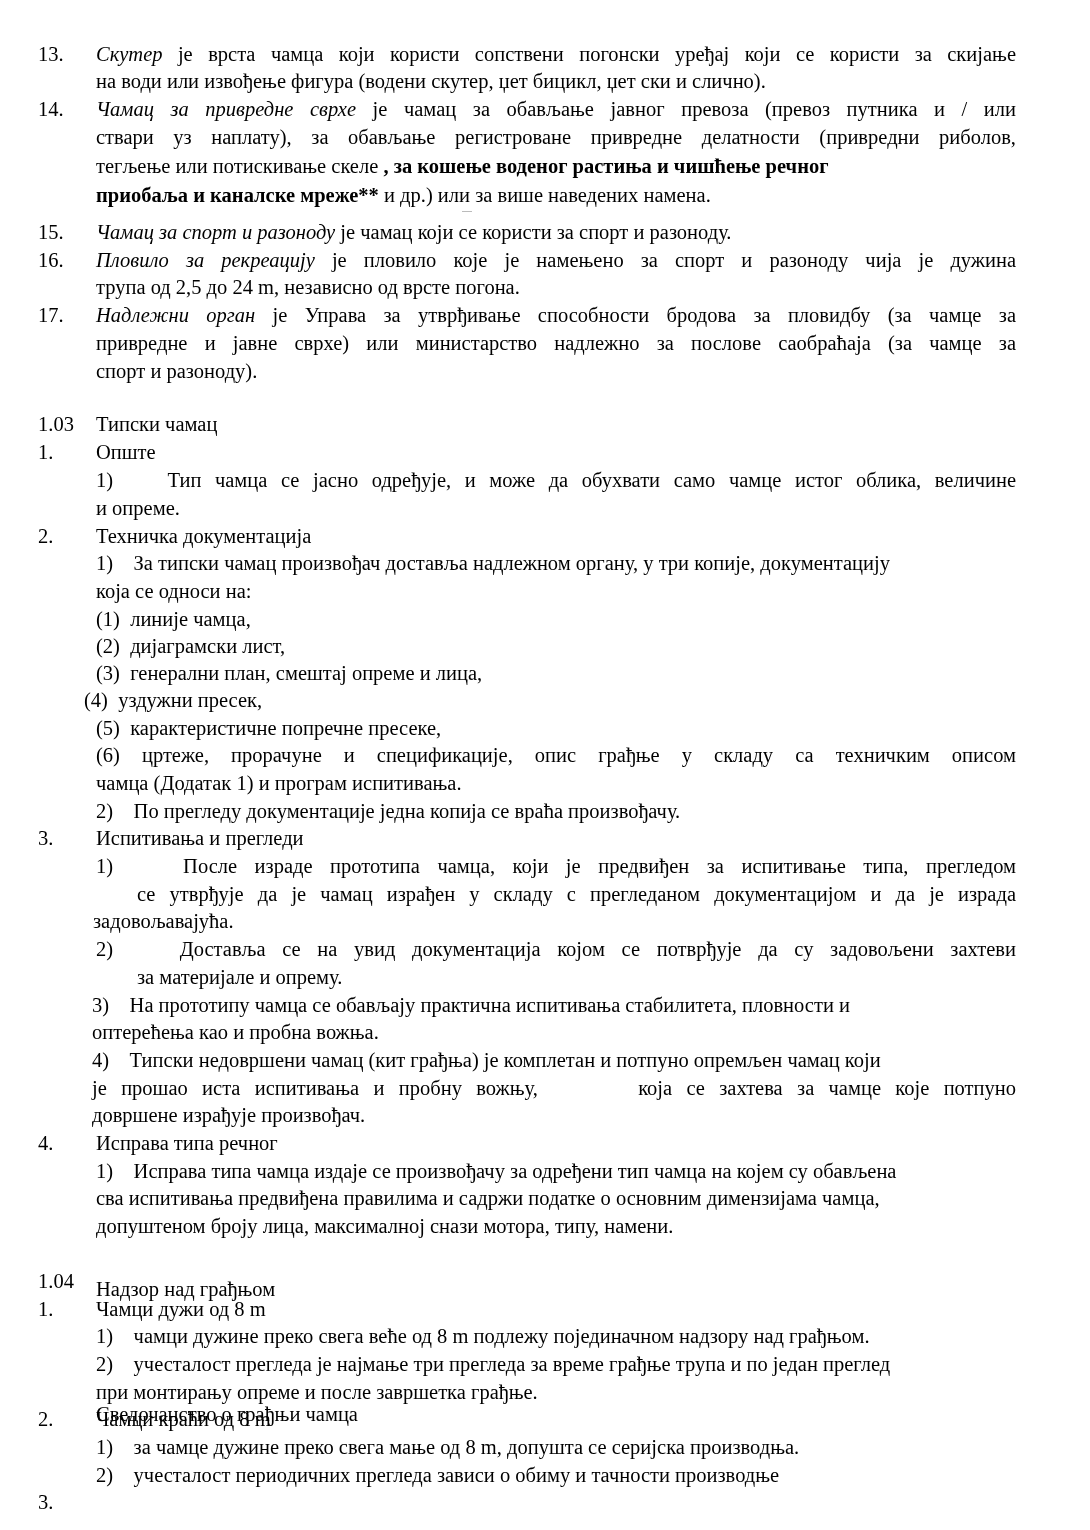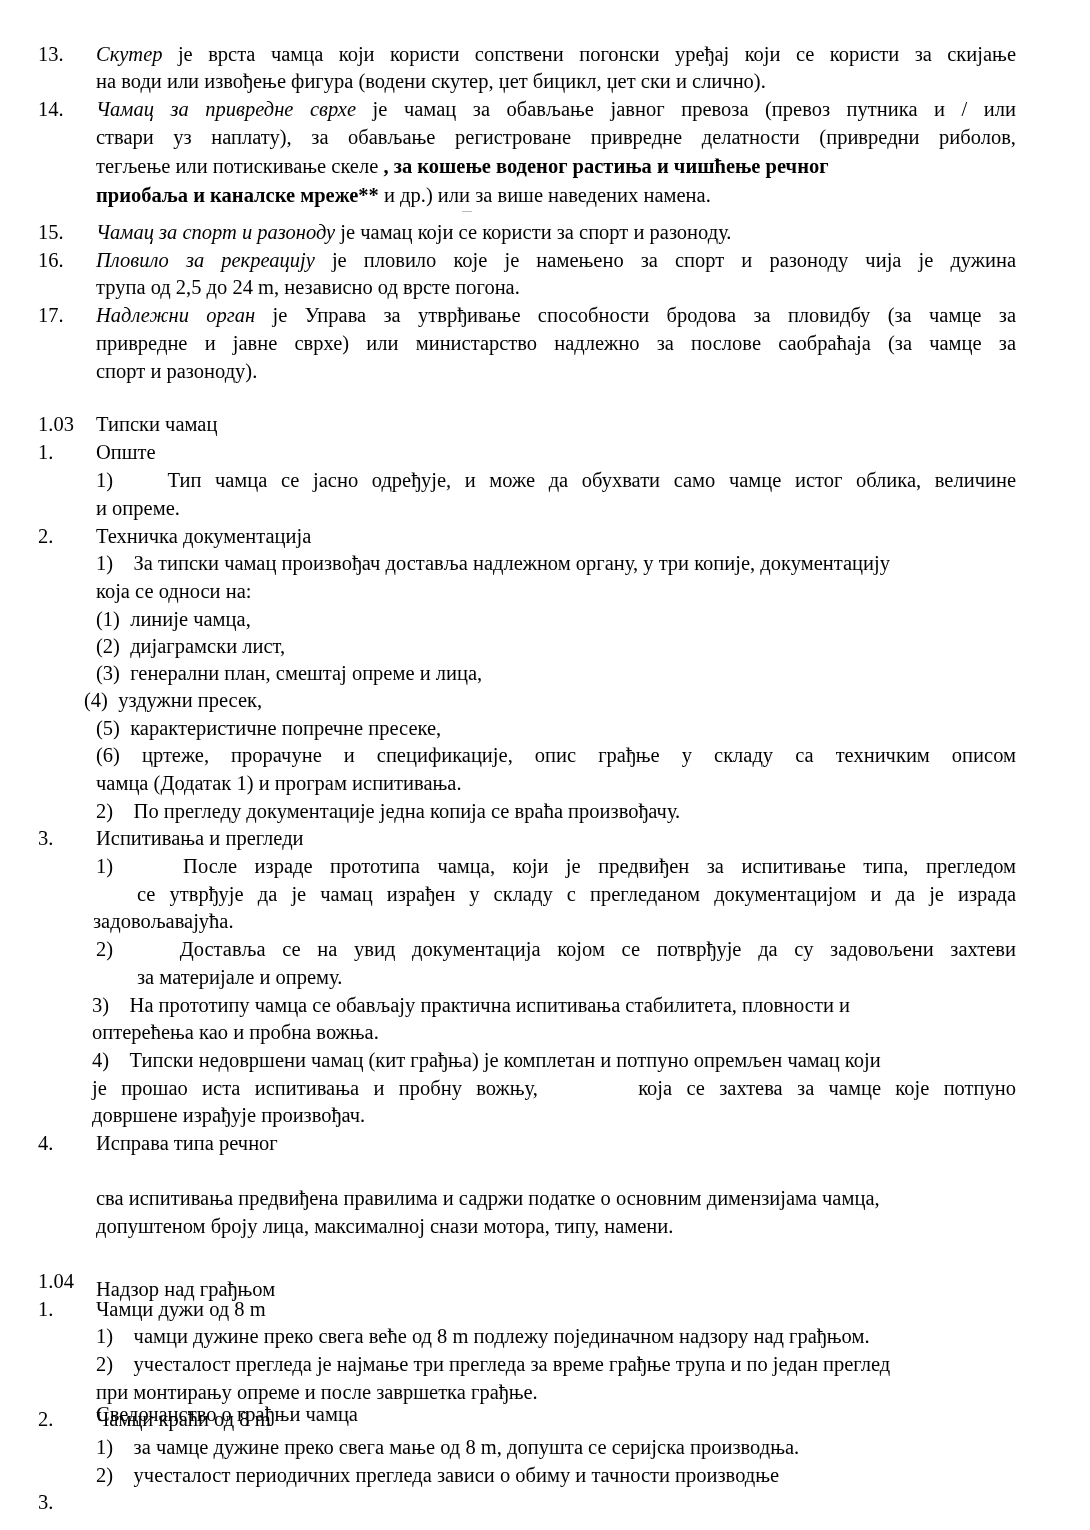--- a/index.html
+++ b/index.html
@@ -69,20 +69,21 @@
   <div class="ln j" style="top:935px;left:96px;width:920px;white-space:pre;">2)    Доставља се на увид документација којом се потврђује да су задовољени захтеви</div>
   <div class="ln" style="top:963px;left:137px;">за материјале и опрему.</div>
   <div class="ln" style="top:991px;left:92px;white-space:pre;">3)    На прототипу чамца се обављају практична испитивања стабилитета, пловности и</div>
   <div class="ln" style="top:1018px;left:92px;">оптерећења као и пробна вожња.</div>
   <div class="ln" style="top:1046px;left:92px;white-space:pre;">4)    Типски недовршени чамац (кит грађња) је комплетан и потпуно опремљен чамац који</div>
   <div class="ln j" style="top:1074px;left:92px;width:924px;white-space:pre;">је прошао иста испитивања и пробну вожњу,       која се захтева за чамце које потпуно</div>
   <div class="ln" style="top:1101px;left:92px;">довршене израђује произвођач.</div>
 
   <div class="ln" style="top:1129px;left:38px;">4.</div>
   <div class="ln" style="top:1129px;left:96px;">Исправа типа речног</div>
+  <div class="ln" style="top:1157px;left:96px;white-space:pre;">1)    Исправа типа чамца издаје се произвођачу за одређени тип чамца на којем су обављена</div>
   <div class="ln" style="top:1184px;left:96px;">сва испитивања предвиђена правилима и садржи податке о основним димензијама чамца,</div>
   <div class="ln" style="top:1212px;left:96px;">допуштеном броју лица, максималној снази мотора, типу, намени.</div>
 
   <div class="ln" style="top:1267px;left:38px;">1.04</div>
   <div class="ln" style="top:1267px;left:96px;margin-top:8px;">Надзор над грађњом</div>
 
   <div class="ln" style="top:1295px;left:38px;">1.</div>
   <div class="ln" style="top:1295px;left:96px;">Чамци дужи од 8 m</div>
   <div class="ln" style="top:1322px;left:96px;white-space:pre;">1)    чамци дужине преко свега веће од 8 m подлежу појединачном надзору над грађњом.</div>
   <div class="ln" style="top:1350px;left:96px;white-space:pre;">2)    учесталост прегледа је најмање три прегледа за време грађње трупа и по један преглед</div>

